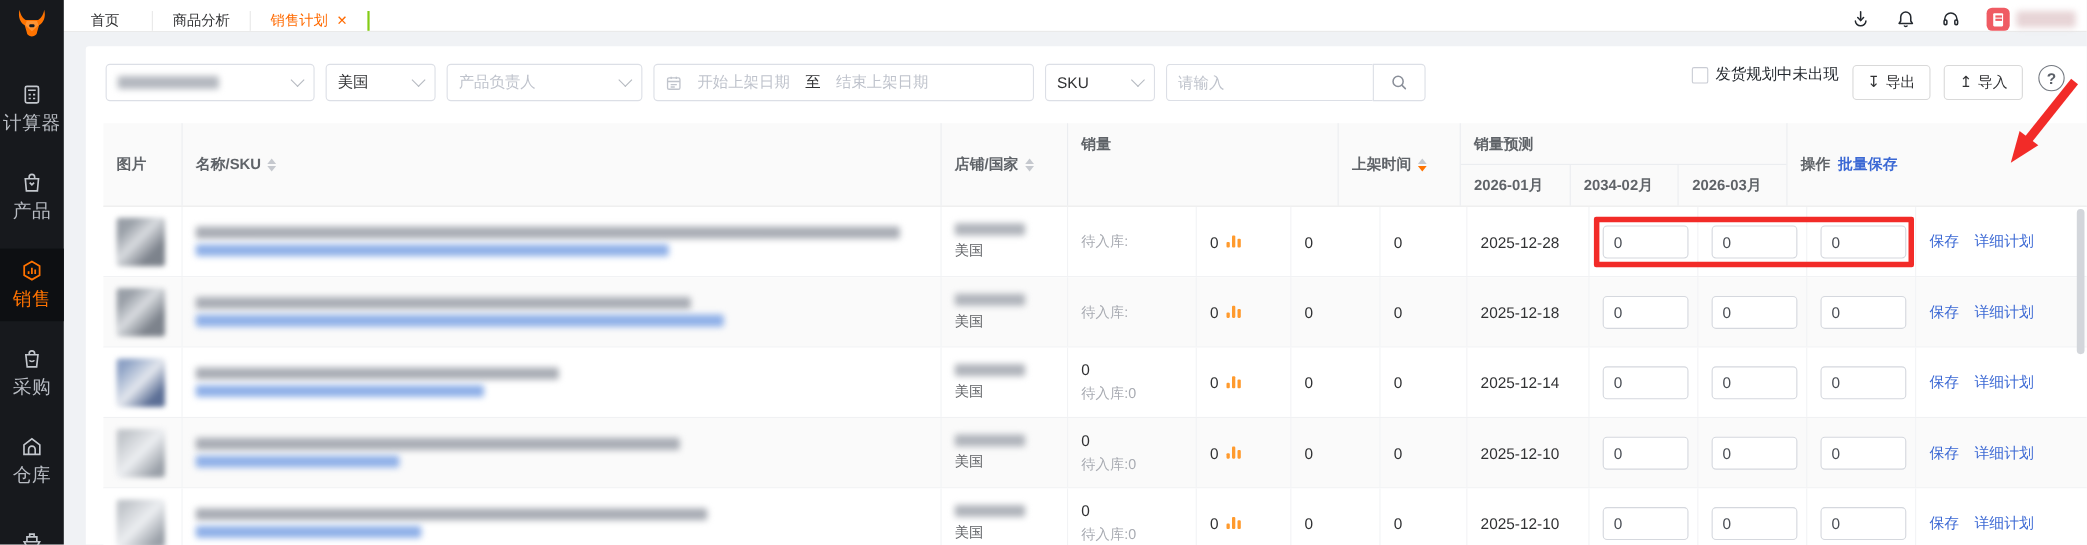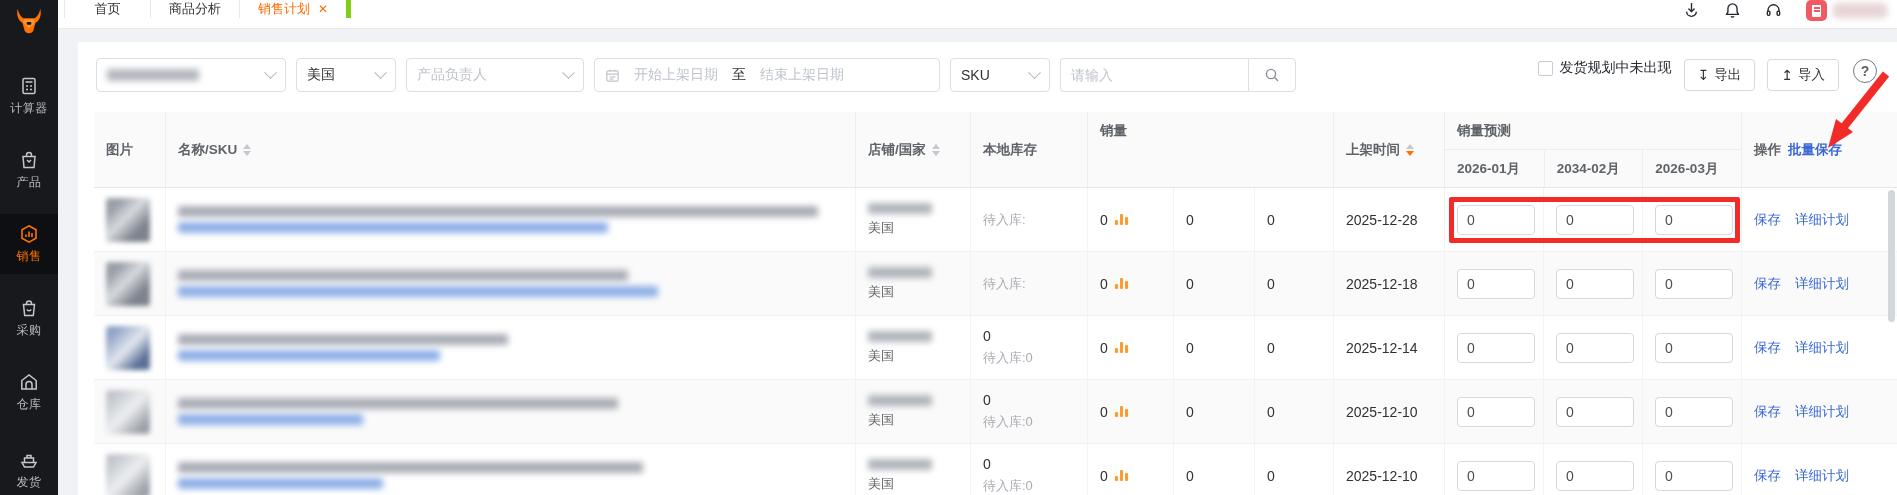--- a/index.html
+++ b/index.html
@@ -3,32 +3,32 @@
 <meta charset="utf-8">
 <style>
   * { margin:0; padding:0; box-sizing:border-box; }
   html,body { width:1897px; height:495px; overflow:hidden; background:#f0f2f5;
     font-family:"Liberation Sans","DejaVu Sans",sans-serif; font-size:14px; color:#303133; }
 
   
   .sidebar { position:absolute; left:0; top:0; width:58px; height:495px; background:#17191d; z-index:5; }
   .logo { width:58px; height:42px; display:flex; align-items:center; justify-content:center; }
   .side-item { width:58px; padding:10px 0 9px; display:flex; flex-direction:column; align-items:center; gap:4px; cursor:pointer; }
-  .side-item .lbl { font-size:12px; color:#b9bdc4; letter-spacing:.5px; }
+  .side-item .lbl { font-size:17px; color:#b9bdc4; letter-spacing:.5px; }
   .side-item svg { stroke:#c3c7cd; }
   .side-item.active { background:#0d0f12; }
   .side-item.active .lbl { color:#ff7300; }
   .side-item.active svg { stroke:#ff7300; }
 
   
-  .topbar { position:absolute; left:58px; top:0; right:0; height:29px; background:#fff; border-bottom:1px solid #e8e8e8; display:flex; align-items:flex-start; z-index:4; }
+  .topbar { position:absolute; left:46px; top:0; right:0; height:29px; background:#fff; border-bottom:1px solid #e8e8e8; display:flex; align-items:flex-end; z-index:4; }
   .tabs { display:flex; margin-left:6px; }
   .tab { min-width:86px; padding:0 18px; display:flex; align-items:center; justify-content:center; gap:8px;
          font-size:13px; color:#303133; border-left:1px solid #e8e8e8; cursor:pointer; background:#fff; }
-  .tab:last-child { border-right:5px solid #84cc16; }
+  .tab:last-child { border-right:2px solid #84cc16; }
   .tab.active { color:#ff6a00; }
   .tab .close { color:#ff6a00; font-size:12px; }
   .topbar-right { margin-left:auto; display:flex; align-items:center; gap:24px; padding-right:10px; }
   .tb-icon { display:flex; align-items:center; cursor:pointer; }
   .avatar-wrap { display:flex; align-items:center; gap:6px; }
   .avatar { width:21px; height:21px; border-radius:5px; background:#ef5b63; display:flex; align-items:center; justify-content:center; filter:blur(.6px); }
   .avatar i { display:block; width:9px; height:12px; background:#fff; border-radius:1px; position:relative; }
   .avatar i:after { content:""; position:absolute; left:1.5px; top:2.5px; width:6px; height:1.5px; background:#ef5b63; box-shadow:0 3px 0 #ef5b63; }
   .user-blur { width:54px; height:15px; border-radius:3px; background:#e7d4d6; filter:blur(3px); }
 
@@ -299,21 +299,20 @@
             <i class="down"></i>
           </span>
       </div>
       <div class="th c-store">
         <span>店铺/国家</span>
         <span class="caret">
             <i class="up"></i>
             <i class="down"></i>
           </span>
       </div>
-      <div class="th c-stock">本地库存</div>
 
       <div class="th-group w-sales">
         <div class="group-label">销量</div>
       </div>
 
       <div class="th c-date">
         <span>上架时间</span>
         <span class="caret">
             <i class="up"></i>
             <i class="down on"></i>

